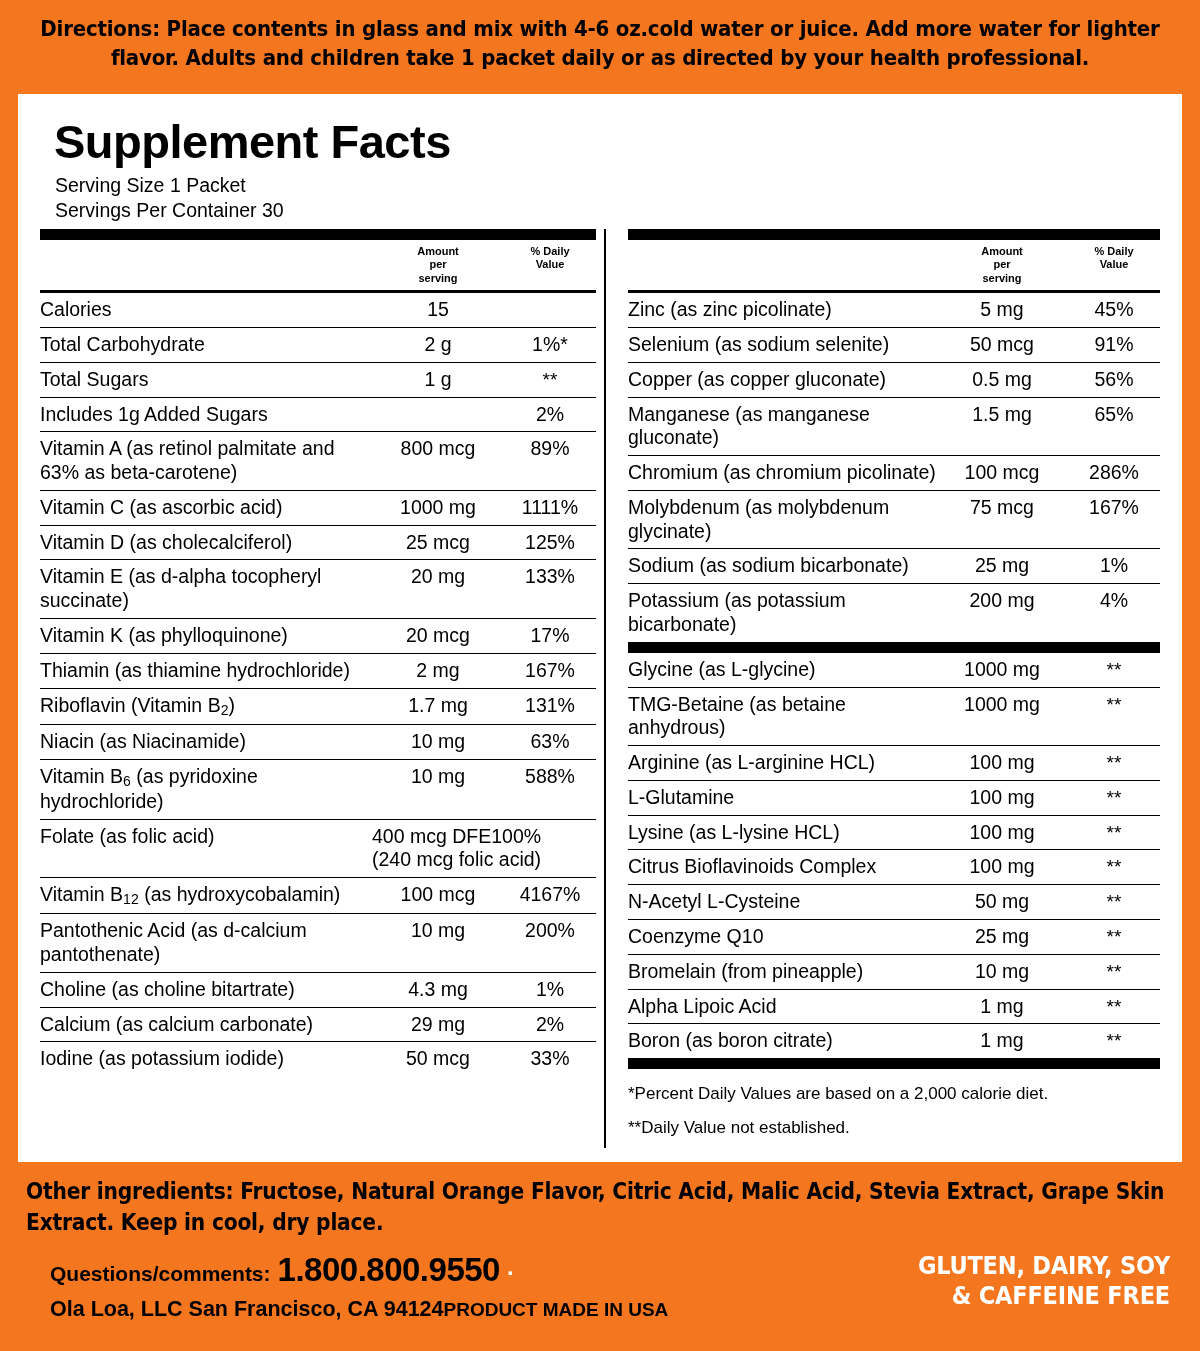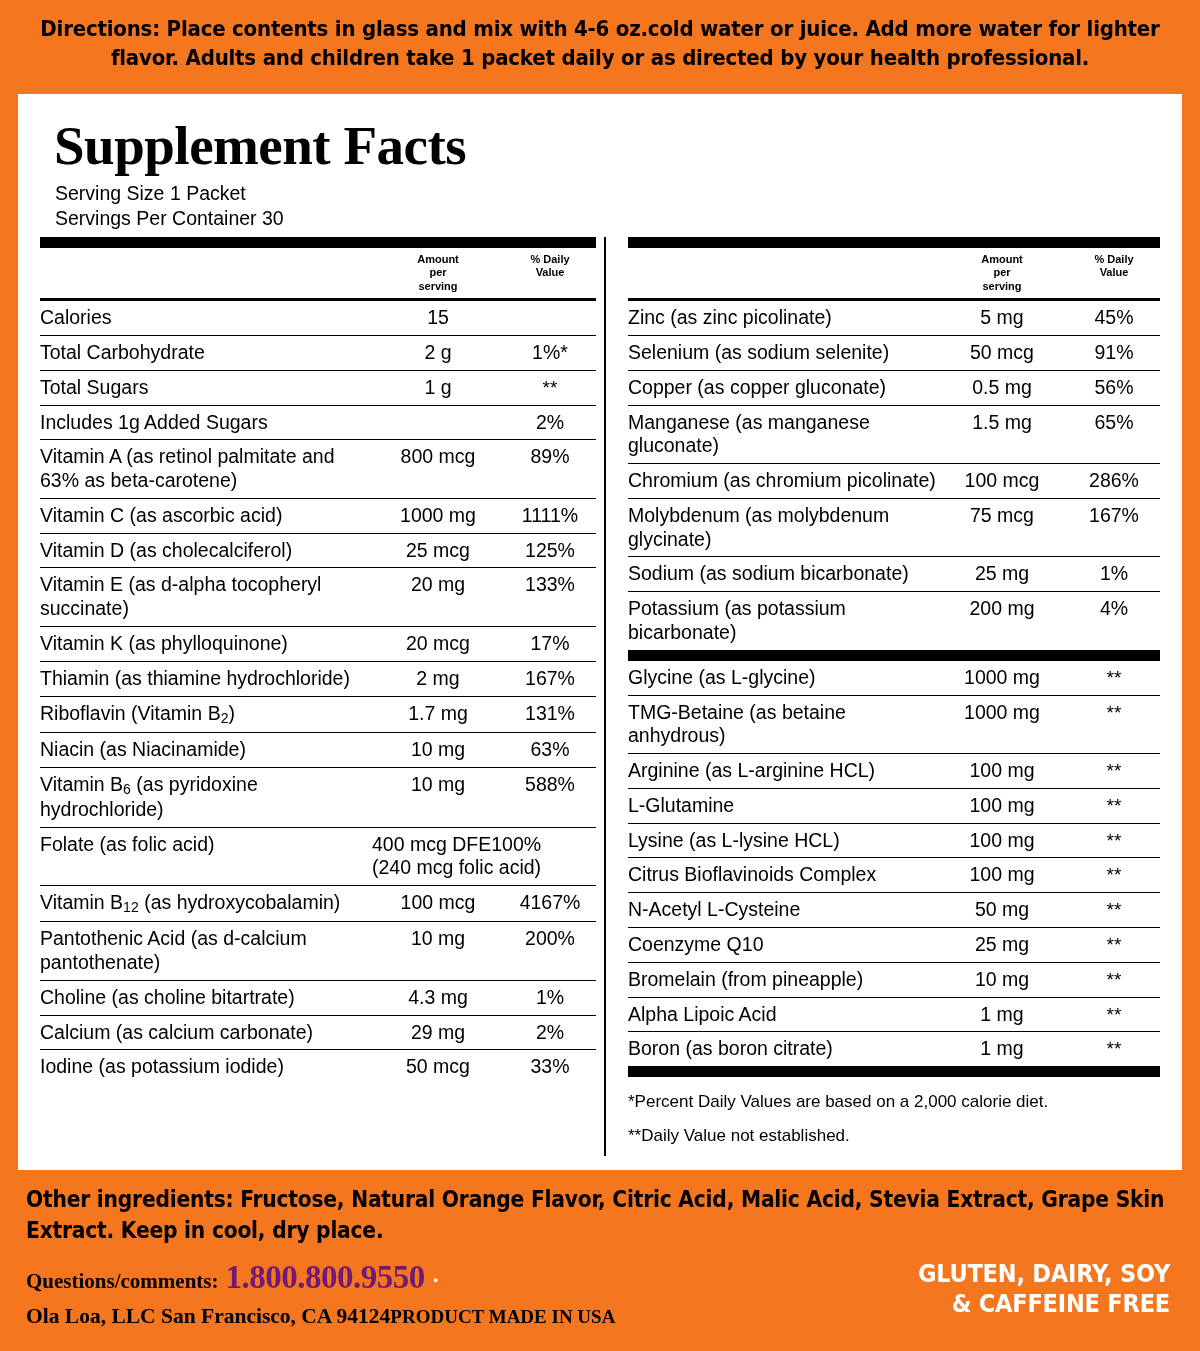--- a/index.html
+++ b/index.html
@@ -33,23 +33,23 @@
   }
 
   
   .panel {
     background: #FFFFFF;
     margin: 0 18px;
     padding: 18px 22px 14px 22px;
     box-sizing: border-box;
   }
   .sf-title {
-    font-family: Liberation Serif, serif;
-    font-weight: bold;
-    font-size: 55px;
+    font-family: Liberation Sans, sans-serif;
+    font-weight: bold;
+    font-size: 47px;
     line-height: 1.0;
     letter-spacing: -0.5px;
     margin: 6px 0 8px 14px;
   }
   .serving {
     margin-left: 15px;
     font-size: 19.5px;
     line-height: 1.28;
   }
 
@@ -155,31 +155,32 @@
     line-height: 1.35;
     letter-spacing: -0.2px;
   }
   .contact-wrap {
     display: flex;
     justify-content: space-between;
     align-items: flex-start;
     margin-top: 14px;
   }
   .contact-left {
-    font-family: Liberation Serif, serif;
-    font-weight: bold;
+    font-family: Liberation Sans, sans-serif;
+    font-weight: bold;
+    margin-left: 24px;
   }
   .q-line {
     display: flex;
     align-items: baseline;
     gap: 7px;
     white-space: nowrap;
   }
   .q-label { font-size: 21px; }
-  .q-phone { font-size: 33px; color: #701a75; letter-spacing: -0.5px; }
+  .q-phone { font-size: 33px; color: #000000; letter-spacing: -0.5px; }
   .q-dot { font-size: 24px; color: #FFFFFF; }
   .q-web { font-size: 29px; color: #FFFFFF; letter-spacing: -0.3px; }
   .addr-line {
     display: flex;
     align-items: baseline;
     margin-top: 8px;
     white-space: nowrap;
   }
   .addr { font-size: 21.5px; }
   .made { font-size: 19px; letter-spacing: 0px; }

